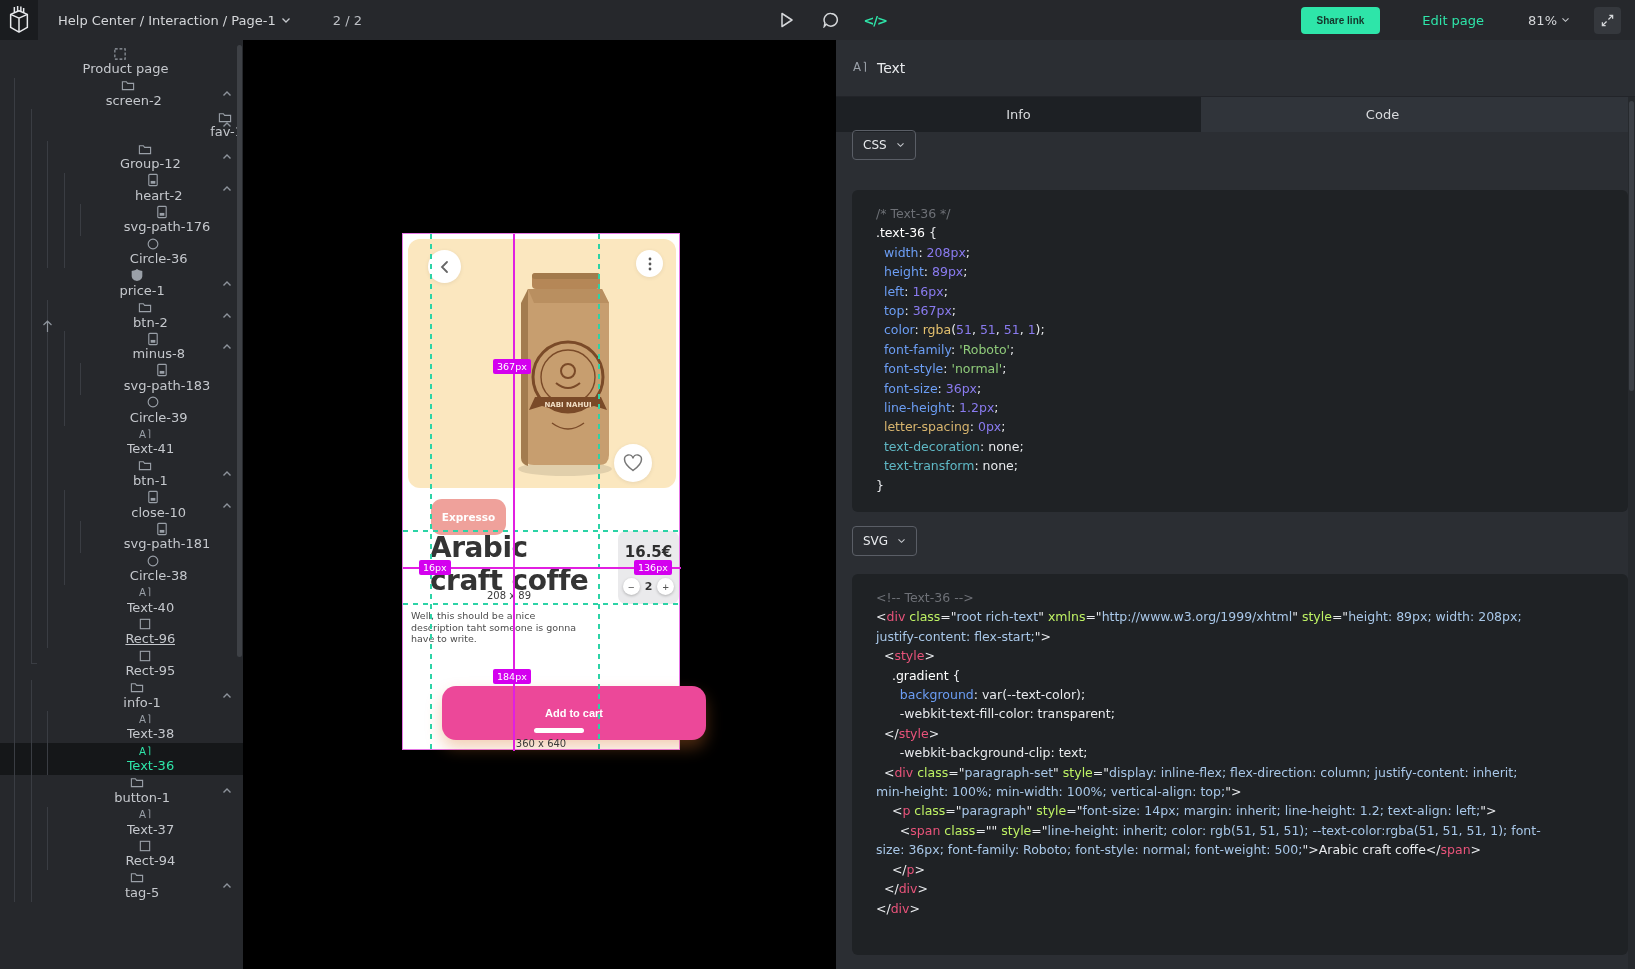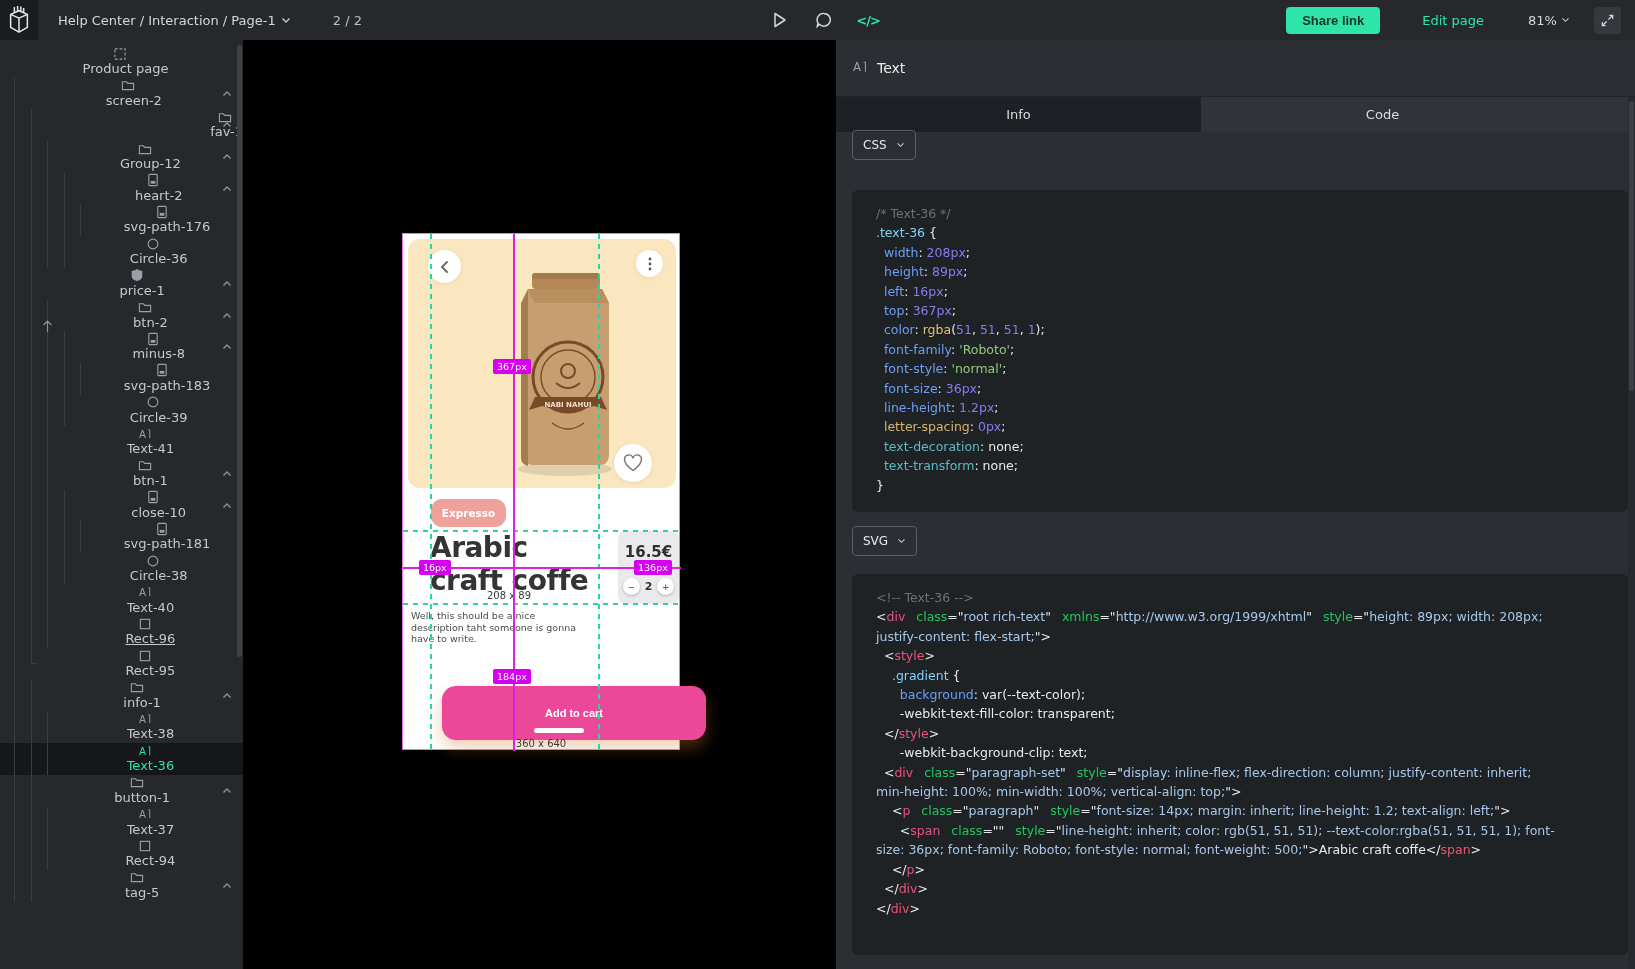--- a/index.html
+++ b/index.html
@@ -11,21 +11,21 @@
             background:#26282c; display:flex; align-items:center; z-index:30; }
   .logo-box { width:38px; height:40px; background:#1a1c1f; display:flex;
               align-items:center; justify-content:center; flex:none; }
   .crumb { margin-left:20px; font-size:13px; color:#d5d7da; display:flex;
            align-items:center; gap:5px; cursor:pointer; }
   .page-ind { margin-left:42px; font-size:13px; color:#bcbfc4; }
   .tb-center { margin:0 auto; display:flex; align-items:center; gap:24px; }
   .tb-ic { width:20px; height:18px; display:flex; align-items:center; justify-content:center; cursor:pointer; }
   .code-ic { color:#2ee5a9; font-size:13px; font-weight:bold; letter-spacing:-1px; }
   .tb-right { display:flex; align-items:center; margin-right:14px; }
-  .share-btn { background:#2ee5a9; color:#14352a; font-size:13px; font-weight:600;
+  .share-btn { background:#2ee5a9; color:#14352a; font-size:10px; font-weight:600;
                border:none; border-radius:4px; padding:5px 16px; height:27px; cursor:pointer;text-align:center; }
   .edit-link { color:#2ee5a9; font-size:13px; margin-left:42px; cursor:pointer; }
   .zoom-ctl { color:#d5d7da; font-size:13px; margin-left:44px; display:flex;
               align-items:center; gap:4px; cursor:pointer; }
   .fs-btn { width:27px; height:27px; background:#35383d; border-radius:4px; margin-left:24px;
             display:flex; align-items:center; justify-content:center; cursor:pointer; }
 
   
   .sidebar { position:absolute; left:0; top:40px; width:243px; bottom:0;
              background:#26282c; z-index:20; overflow:hidden; }
@@ -51,21 +51,21 @@
               background:#fff; border:1px solid #e476e4; }
   .imgsec { position:absolute; left:5px; top:5px; width:268px; height:249px;
             background:#fbe7bf; border-radius:12px; }
   .circ-btn { position:absolute; background:#fff; border-radius:50%;
               display:flex; align-items:center; justify-content:center;
               box-shadow:0 1px 4px rgba(0,0,0,.08); cursor:pointer; }
   .back-btn { left:20px; top:11px; width:33px; height:33px; }
   .dots-btn { right:13px; top:11px; width:27px; height:27px; }
   .fav-btn  { right:24px; top:205px; width:38px; height:38px; }
   .bag { position:absolute; left:96px; top:16px; }
-  .tag-pill { position:absolute; left:28px; top:265px; width:75px; height:28px;
+  .tag-pill { position:absolute; left:28px; top:265px; width:75px; height:36px;
               background:#efa19b; border-radius:11px; color:#fff; font-size:10.5px;
               font-weight:600; display:flex; align-items:center; justify-content:center; }
   .pr-title { position:absolute; left:27px; top:297px; width:172px; font-size:28px;
               line-height:33px; font-weight:600; color:#343434; letter-spacing:-.5px; }
   .sel-size { position:absolute; left:84px; top:356px; font-size:10px; color:#3a3a3a; }
   .price-panel { position:absolute; left:215px; top:297px; width:61px; height:73px;
                  background:#eaeaec; border-radius:8px; }
   .price-val { position:absolute; top:12px; width:100%; text-align:center;
                font-size:15px; font-weight:bold; color:#2f2f2f; }
   .stepper { position:absolute; bottom:9px; left:0; width:100%; display:flex;
@@ -111,24 +111,24 @@
               border-radius:4px; background:transparent; color:#e8eaed; font-size:12px;
               display:flex; align-items:center; gap:9px; padding:0 10px; cursor:pointer; }
   .sel-css { top:90px; }
   .sel-svg { top:486px; }
   .codeblock { position:absolute; left:16px; width:776px; background:#1f2225;
                border-radius:6px; padding:14px 24px; font-family:"DejaVu Sans","Liberation Sans",sans-serif;
                font-size:12.5px; line-height:19.4px; color:#e8eaed; }
   .cb-css { top:150px; height:322px; }
   .cb-svg { top:534px; height:381px; overflow:hidden; }
   .cline { white-space:pre; }
-  .tk-com { color:#6d7076; } .tk-sel { color:#7dd3fc; } .tk-prp { color:#6c9ef5; }
+  .tk-com { color:#6d7076; } .tk-sel { color:#ffffff; } .tk-prp { color:#6c9ef5; }
   .tk-prp2 { color:#d8b56e; } .tk-prp3 { color:#5fb8c5; } .tk-num { color:#8a7bf0; }
   .tk-str { color:#8fcb7a; } .tk-kw { color:#e3c06e; } .tk-pln { color:#e8eaed; }
-  .tk-tag { color:#e8537a;margin-top:24px; } .tk-atr { color:#22c55e;margin-left:7px; } .tk-val { color:#a8c7e8; }
+  .tk-tag { color:#e8537a;margin-top:24px; } .tk-atr { color:#bef264; } .tk-val { color:#a8c7e8; }
   .rp-scroll { position:absolute; right:0; top:57px; bottom:0; width:7px; background:#26292d; }
   .rp-thumb { position:absolute; right:1px; top:4px; width:5px; height:290px;
               background:#3c4046; border-radius:3px; }
 </style>
 </head>
 <body>
 
 <div class="topbar">
   <div class="logo-box">
     <svg width="26" height="30" viewBox="0 0 28 32">

